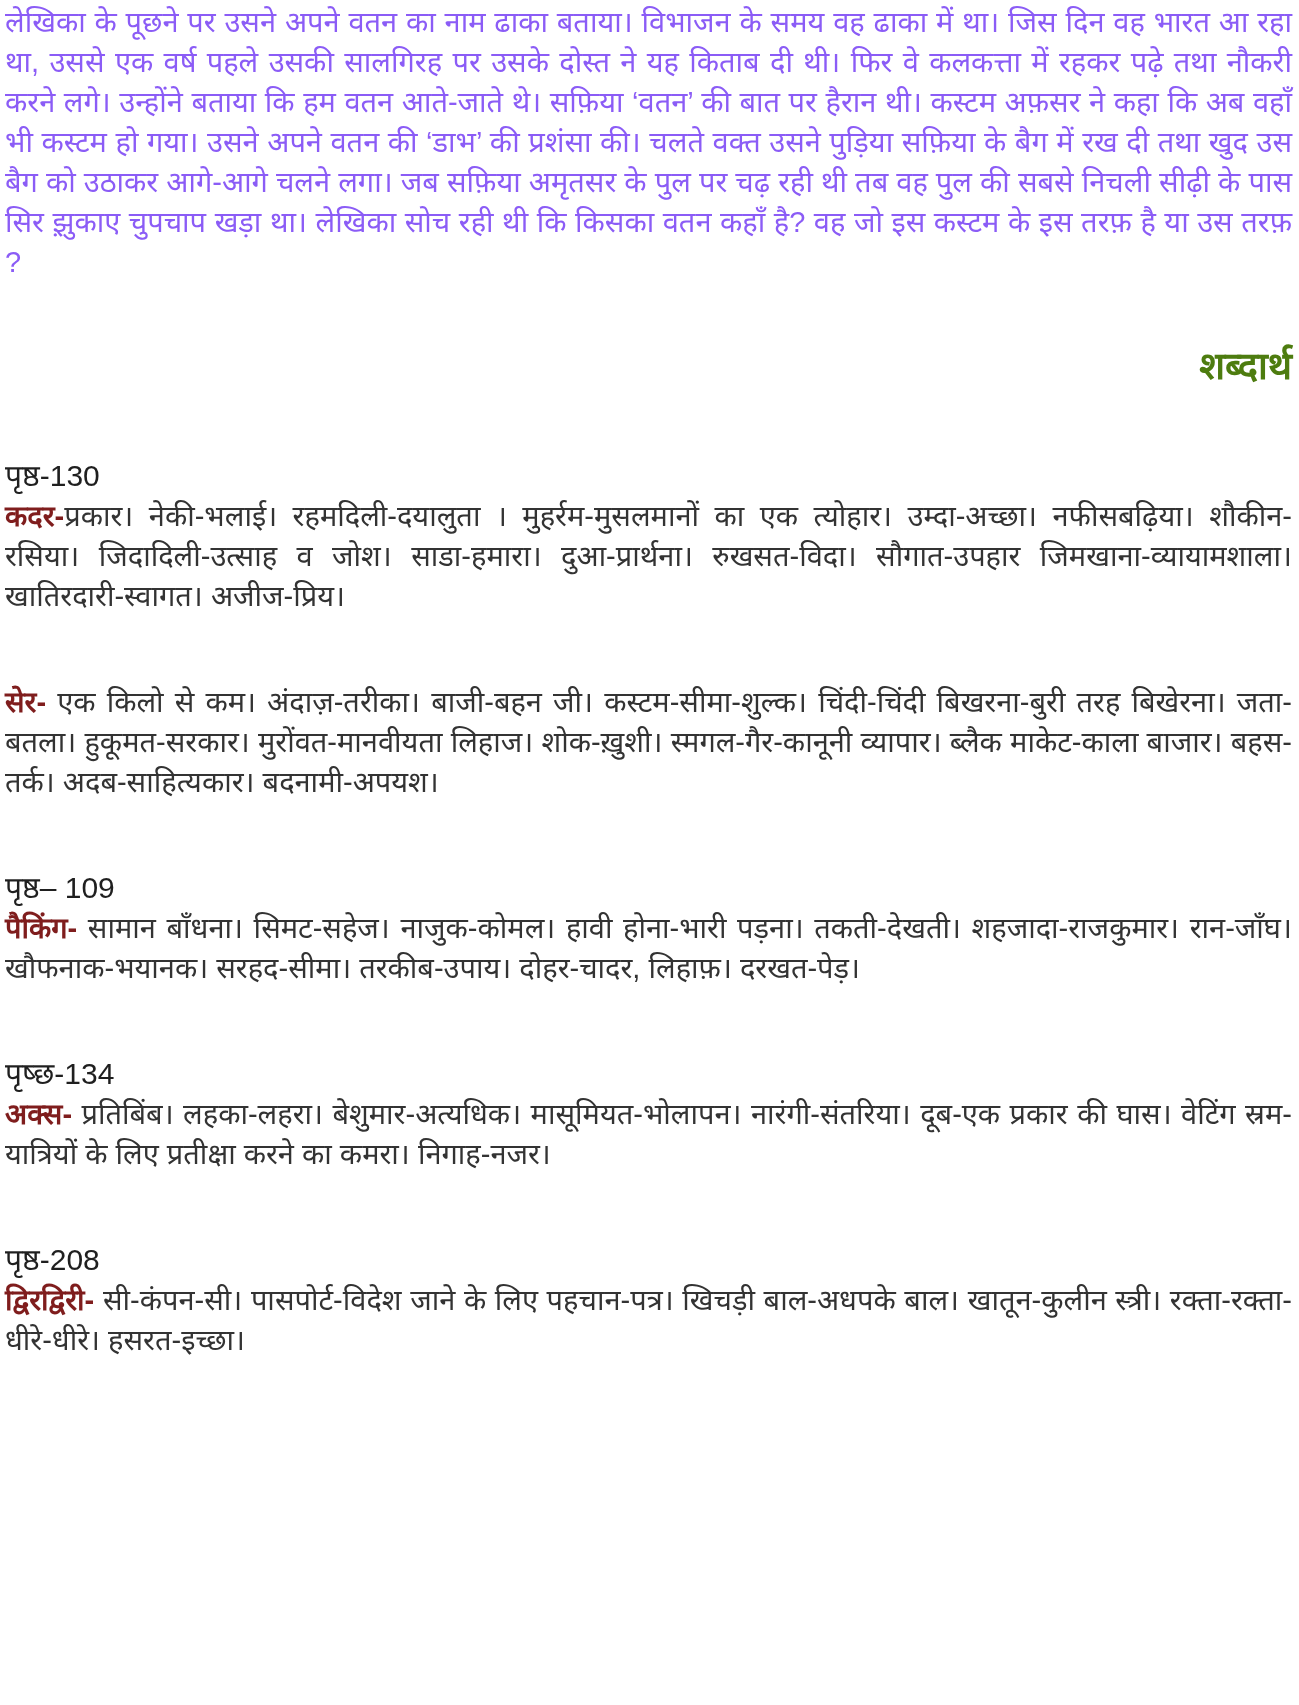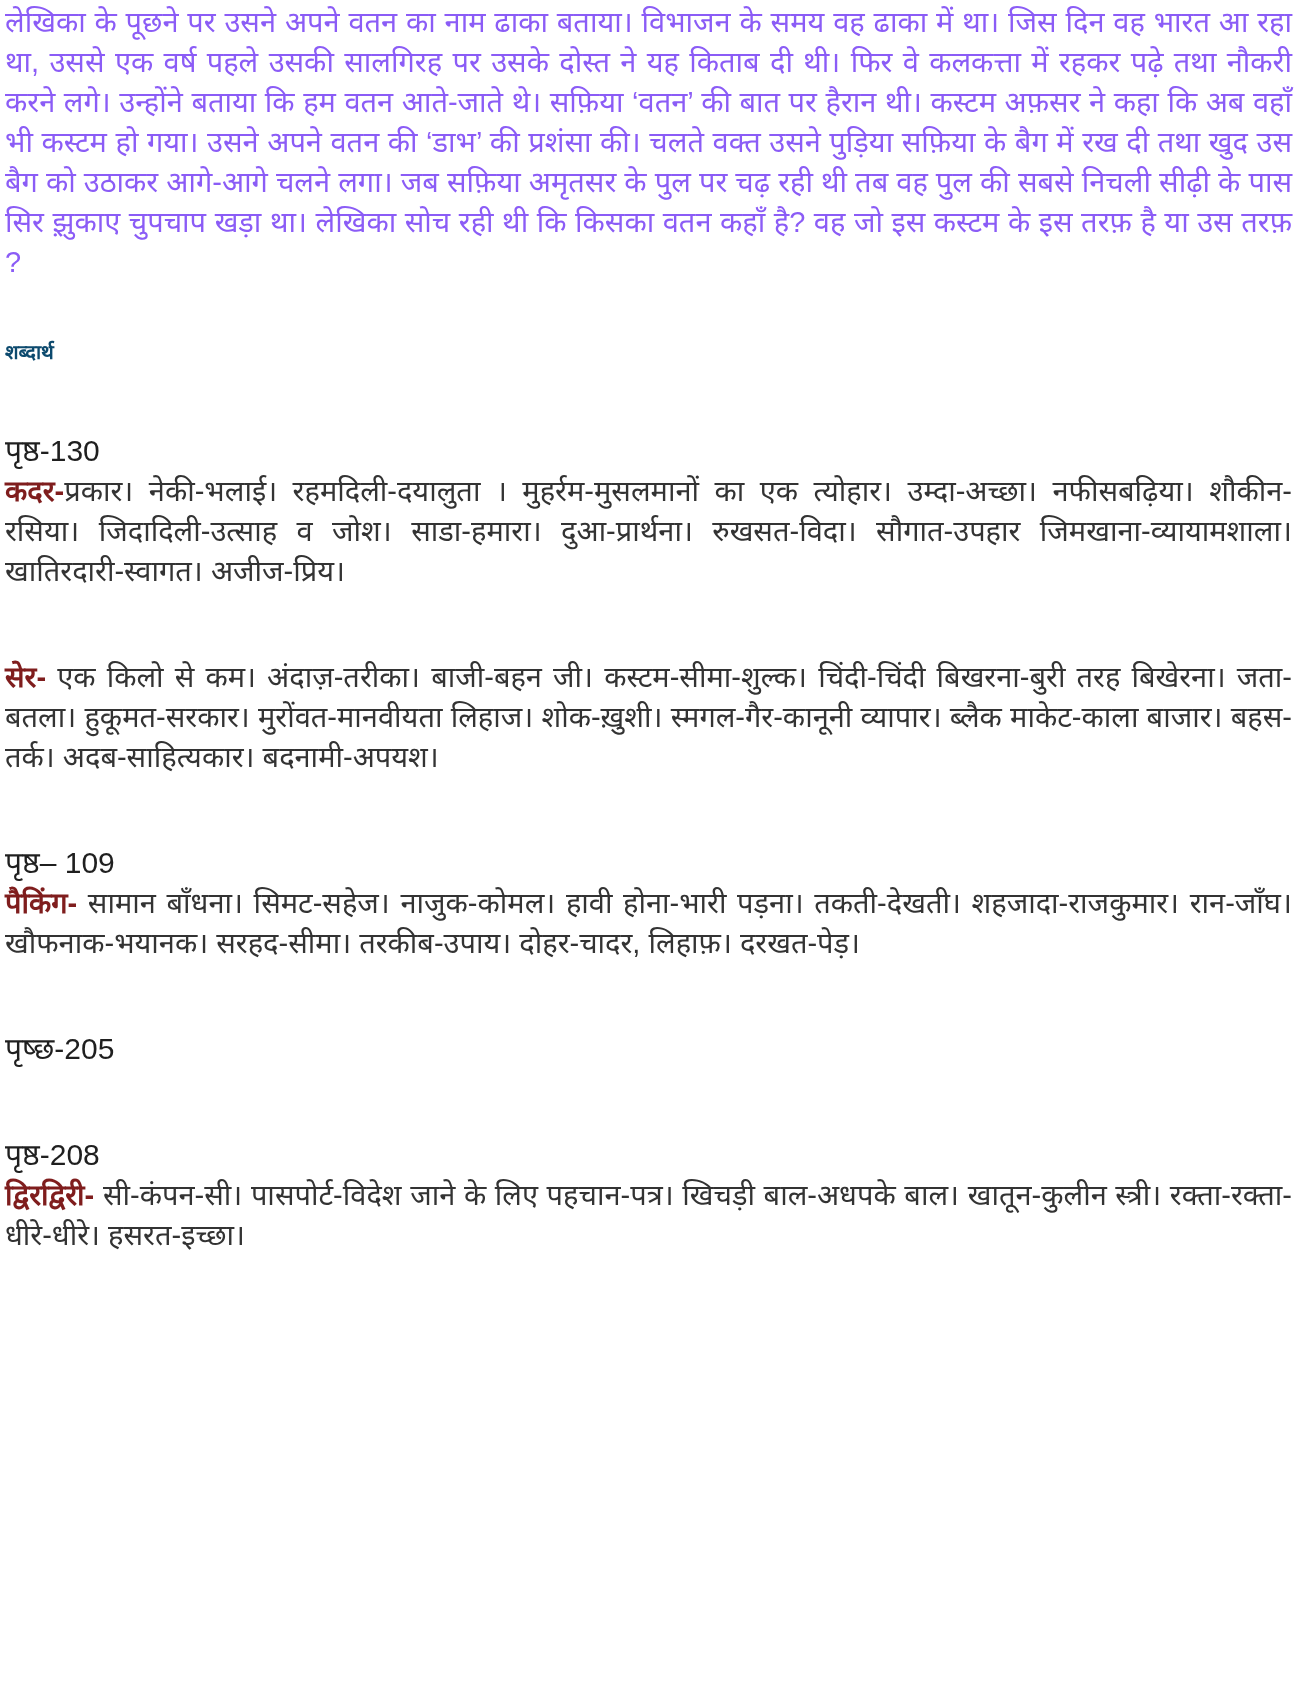--- a/index.html
+++ b/index.html
@@ -19,24 +19,24 @@
   }
   .intro {
     margin: 0;
     font-size: 29px;
     line-height: 40px;
     text-align: justify;
     color: #8b5cf6;
   }
   .heading {
     margin: 56px 0 58px 0;
-    text-align: left;
-    font-size: 20px;
+    text-align: right;
+    font-size: 38px;
     font-weight: 700;
-    color: #0c4a6e;
+    color: #4d7c0f;
   }
   .wordsec {
     margin-top: 66px;
   }
   .sec-title {
     font-size: 30px;
     font-weight: 400;
     color: #1f1f1f;
     line-height: 40px;
   }
@@ -69,21 +69,22 @@
   <section class="wordsec">
     <p class="sec-body"><b class="term">सेर-</b><span> एक किलो से कम। अंदाज़-तरीका। बाजी-बहन जी। कस्टम-सीमा-शुल्क। चिंदी-चिंदी बिखरना-बुरी तरह बिखेरना। जता-बतला। हुकूमत-सरकार। मुरोंवत-मानवीयता लिहाज। शोक-ख़ुशी। स्मगल-गैर-कानूनी व्यापार। ब्लैक माकेट-काला बाजार। बहस-तर्क। अदब-साहित्यकार। बदनामी-अपयश।</span></p>
   </section>
 
   <section class="wordsec">
     <div class="sec-title">पृष्ठ– 109</div>
     <p class="sec-body"><b class="term">पैकिंग-</b><span> सामान बाँधना। सिमट-सहेज। नाजुक-कोमल। हावी होना-भारी पड़ना। तकती-देखती। शहजादा-राजकुमार। रान-जाँघ। खौफनाक-भयानक। सरहद-सीमा। तरकीब-उपाय। दोहर-चादर, लिहाफ़। दरखत-पेड़।</span></p>
   </section>
 
   <section class="wordsec">
-    <div class="sec-title">पृष्छ-205</div>
+    <div class="sec-title">पृष्छ-134</div>
+    <p class="sec-body"><b class="term">अक्स-</b><span> प्रतिबिंब। लहका-लहरा। बेशुमार-अत्यधिक। मासूमियत-भोलापन। नारंगी-संतरिया। दूब-एक प्रकार की घास। वेटिंग स्रम-यात्रियों के लिए प्रतीक्षा करने का कमरा। निगाह-नजर।</span></p>
   </section>
 
   <section class="wordsec">
     <div class="sec-title">पृष्ठ-208</div>
     <p class="sec-body"><b class="term">द्विरद्विरी-</b><span> सी-कंपन-सी। पासपोर्ट-विदेश जाने के लिए पहचान-पत्र। खिचड़ी बाल-अधपके बाल। खातून-कुलीन स्त्री। रक्ता-रक्ता-धीरे-धीरे। हसरत-इच्छा।</span></p>
   </section>
 
 
 </div>
 

